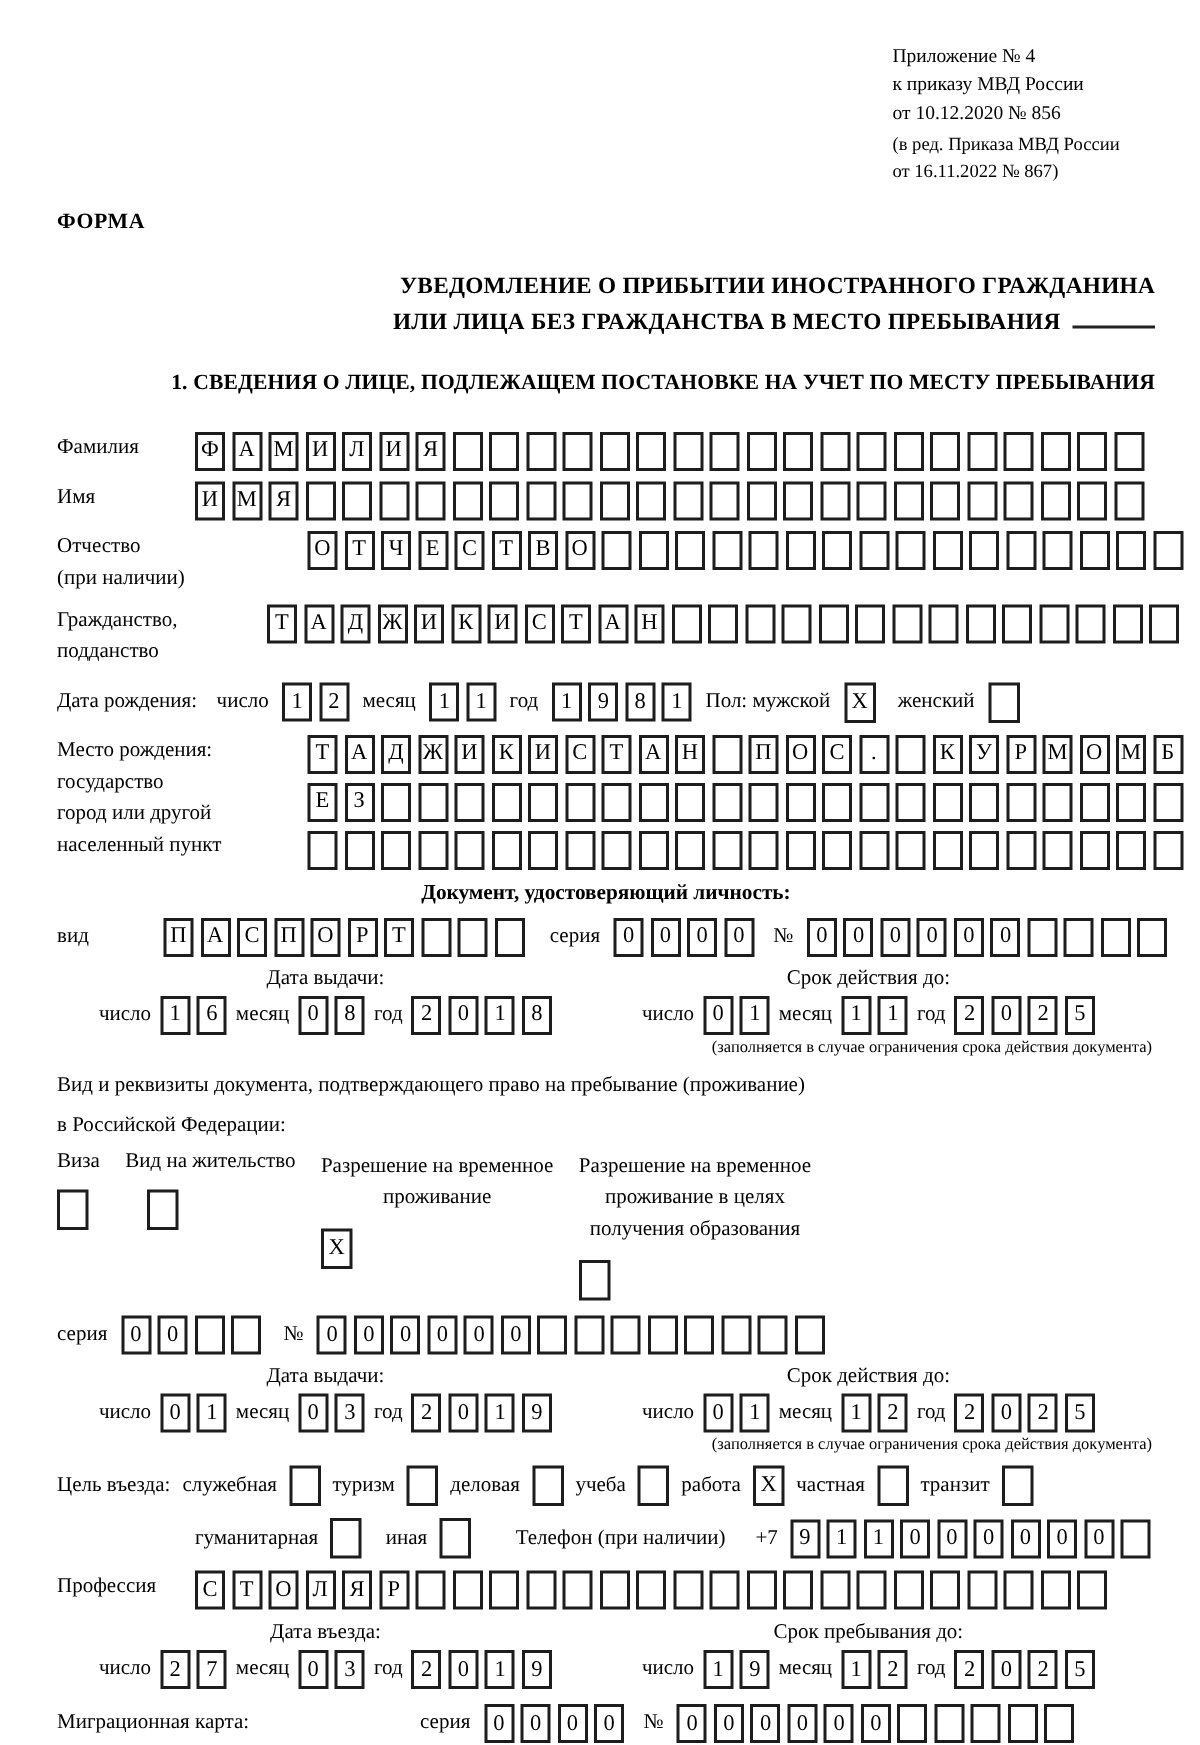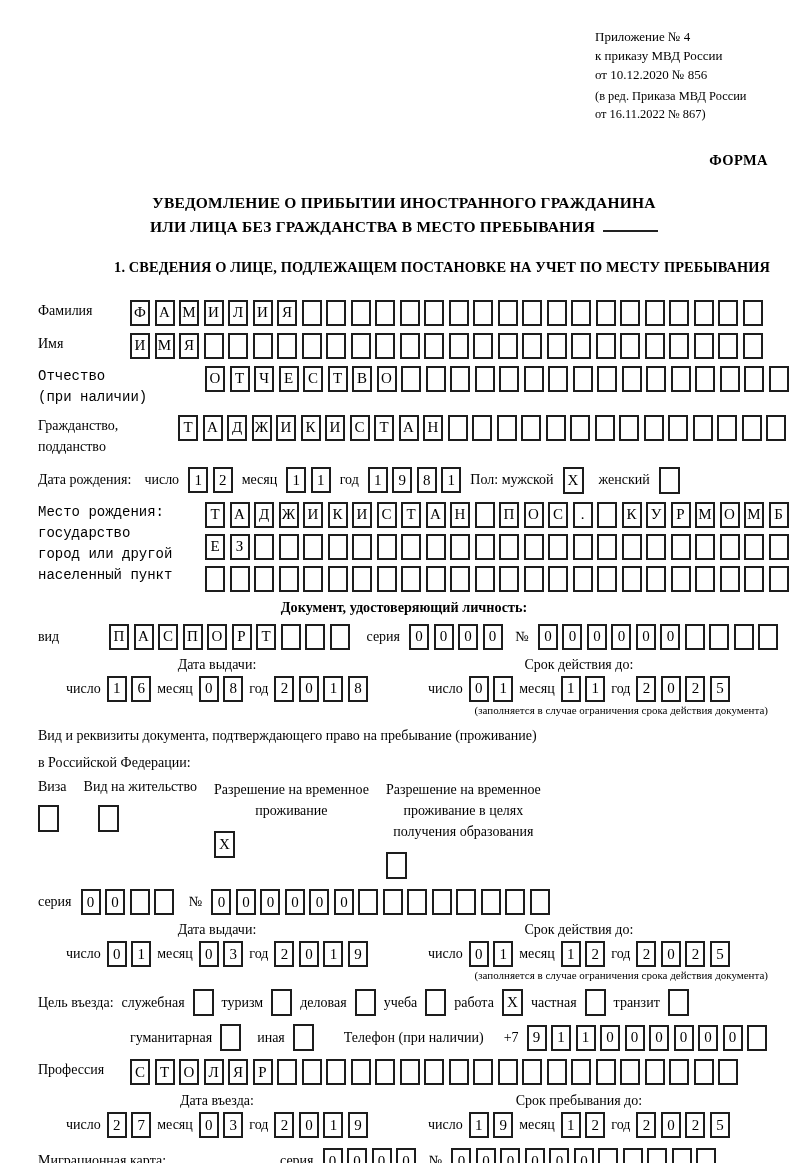--- a/index.html
+++ b/index.html
@@ -2,30 +2,30 @@
 <html><head>
 <meta charset="utf-8">
 <style>
   html,body{margin:0;padding:0;background:#fff;}
   body{width:800px;height:1163px;color:#000;font-family:"Liberation Serif",serif;font-size:14px;overflow:hidden;}
   .page{box-sizing:border-box;width:800px;height:1160px;padding:28px 30px 10px 38px;position:relative;}
   .pre{white-space:pre-line;}
   
   .hdr{margin-left:auto;width:175px;font-size:13px;line-height:1.45;}
   .hdr .sub{font-size:12.4px;margin-top:3px;}
-  .forma{text-align:right;font-weight:bold;font-size:14.5px;margin:28px 2px 22px 0;letter-spacing:.4px;}
+  .forma{text-align:left;font-weight:bold;font-size:14.5px;margin:16px 2px 22px 0;letter-spacing:.4px;}
   
-  .title{text-align:center;font-weight:bold;font-size:15.5px;line-height:1.55;margin-bottom:20px;letter-spacing:.2px;}
+  .title{text-align:right;font-weight:bold;font-size:15.5px;line-height:1.55;margin-bottom:20px;letter-spacing:.2px;}
   .blank-line{display:inline-block;width:55px;border-bottom:2px solid #222;height:14px;margin-left:8px;vertical-align:baseline;}
   .sec-heading{text-align:right;font-weight:bold;font-size:14.4px;margin-bottom:24px;letter-spacing:.1px;}
   
   .frow{display:flex;align-items:flex-start;margin-bottom:7px;}
   .frow.vcenter{align-items:center;}
   .flabel{flex:none;line-height:1.5;}
-  .w92{width:92px;} .w140{width:140px;} .w167{width:167px;font-family:Liberation Mono, monospace;}
+  .w92{width:92px;} .w140{width:140px;} .w167{width:167px;}
   .col{display:flex;flex-direction:column;gap:6px;}
   
   .cells{display:inline-flex;gap:4.5px;flex:none;align-items:center;}
   .cell{box-sizing:border-box;flex:none;width:20px;height:26px;border:2px solid #1d1d1d;display:inline-flex;align-items:center;justify-content:center;font-size:15px;background:#fff;}
   .checkbox{box-sizing:border-box;flex:none;width:21px;height:27px;border:2px solid #1d1d1d;display:inline-flex;align-items:center;justify-content:center;font-size:15px;background:#fff;}
   .dlabel{flex:none;}
   
   .doc-heading{text-align:center;font-weight:bold;font-size:14.2px;margin:4px 0 8px;}
   
   .dates-pair{display:flex;align-items:flex-start;margin-bottom:2px;}

